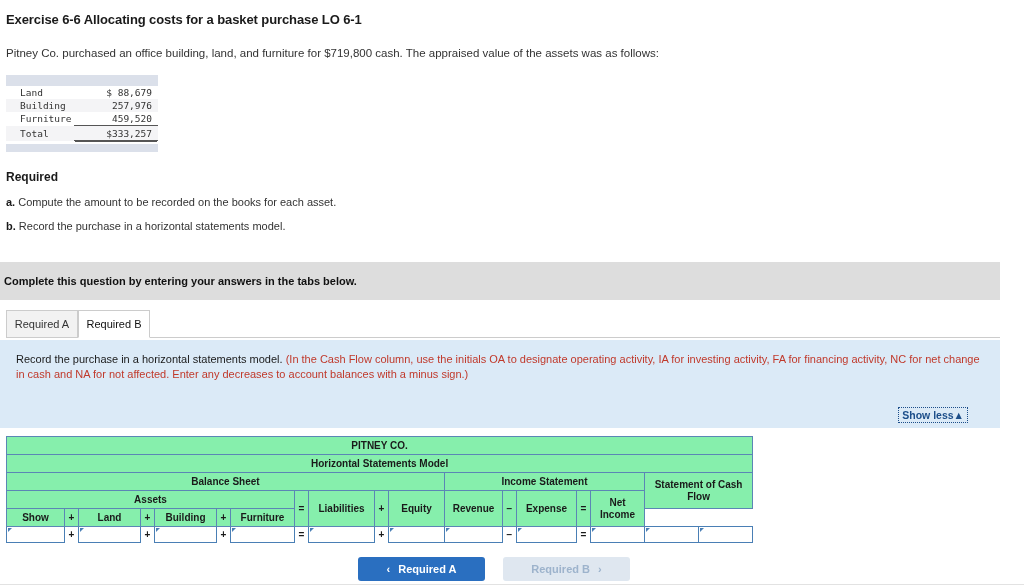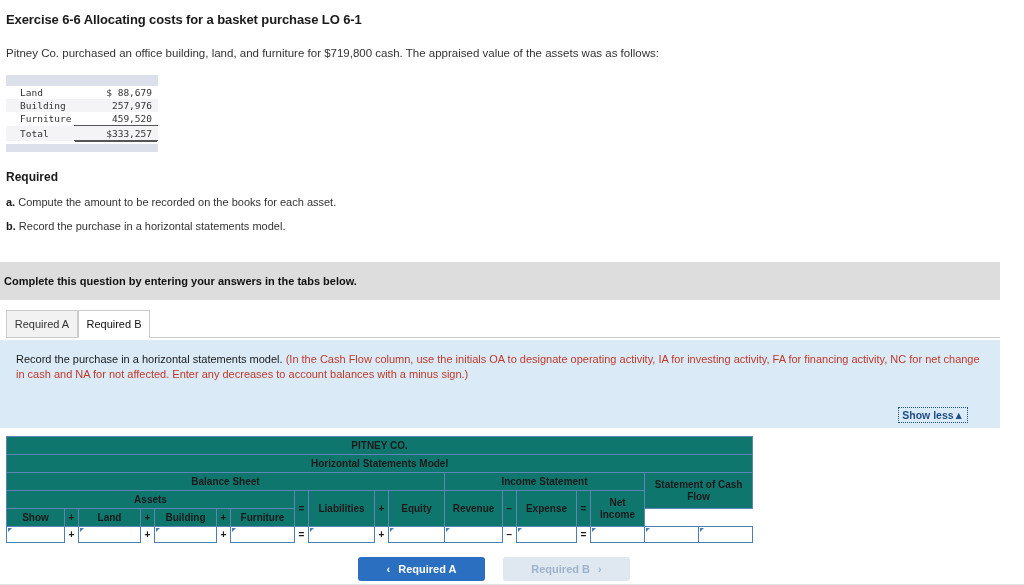--- a/index.html
+++ b/index.html
@@ -175,21 +175,21 @@
   .hsm-wrap { margin: 8px 0 0 6px; }
   table.hsm {
     border-collapse: collapse;
     table-layout: fixed;
     width: 712px;
     font-size: 10px;
     color: #1a1a1a;
   }
   table.hsm td {
     border: 1px solid #5b86b5;
-    background: #0f766e;
+    background: #86efac;
     text-align: center;
     vertical-align: middle;
     height: 15px;
     padding: 1px 2px;
     font-weight: bold;
     line-height: 12px;
   }
   td.t-title { font-weight: bold; height: 15px; }
   td.t-sub   { font-weight: bold; }
   td.grp     { font-weight: bold; }

